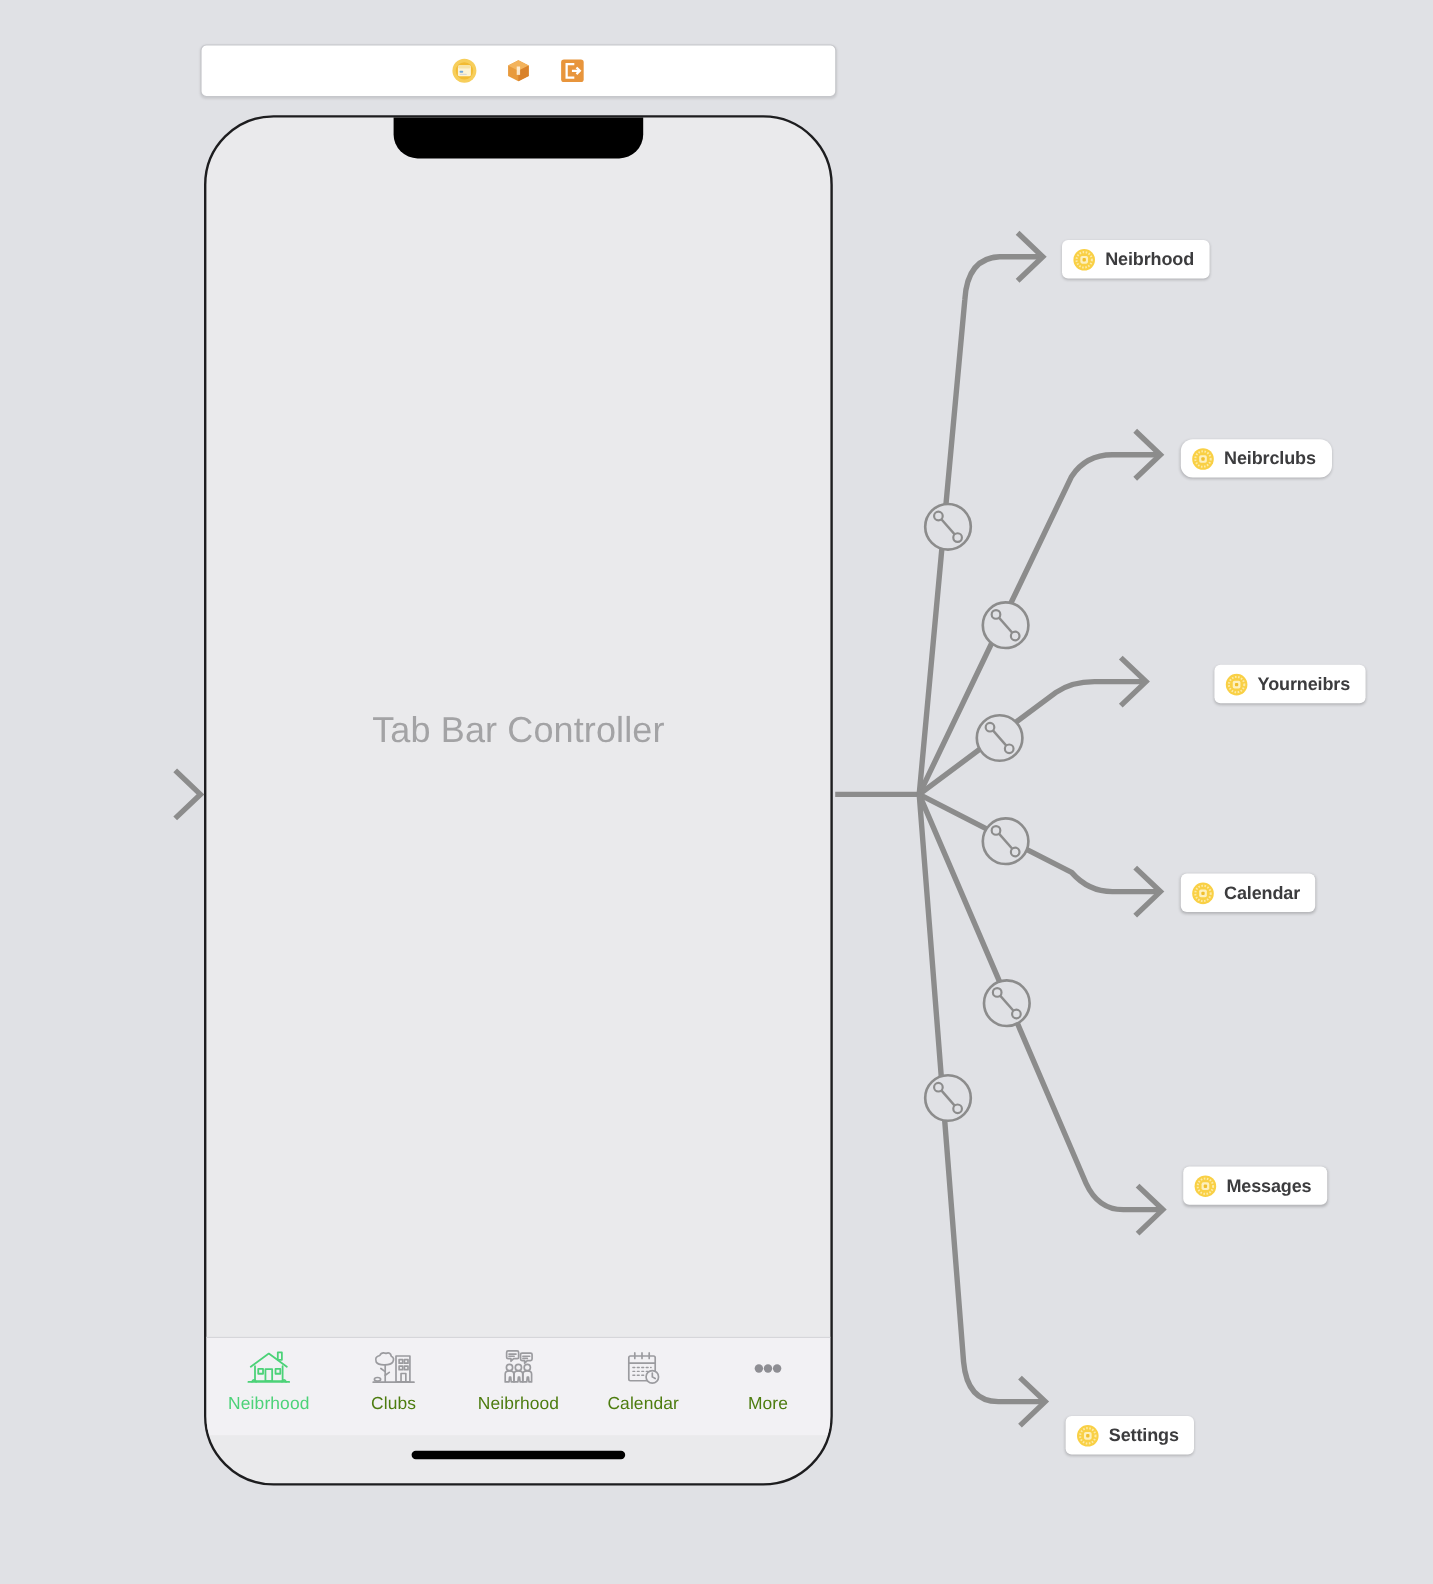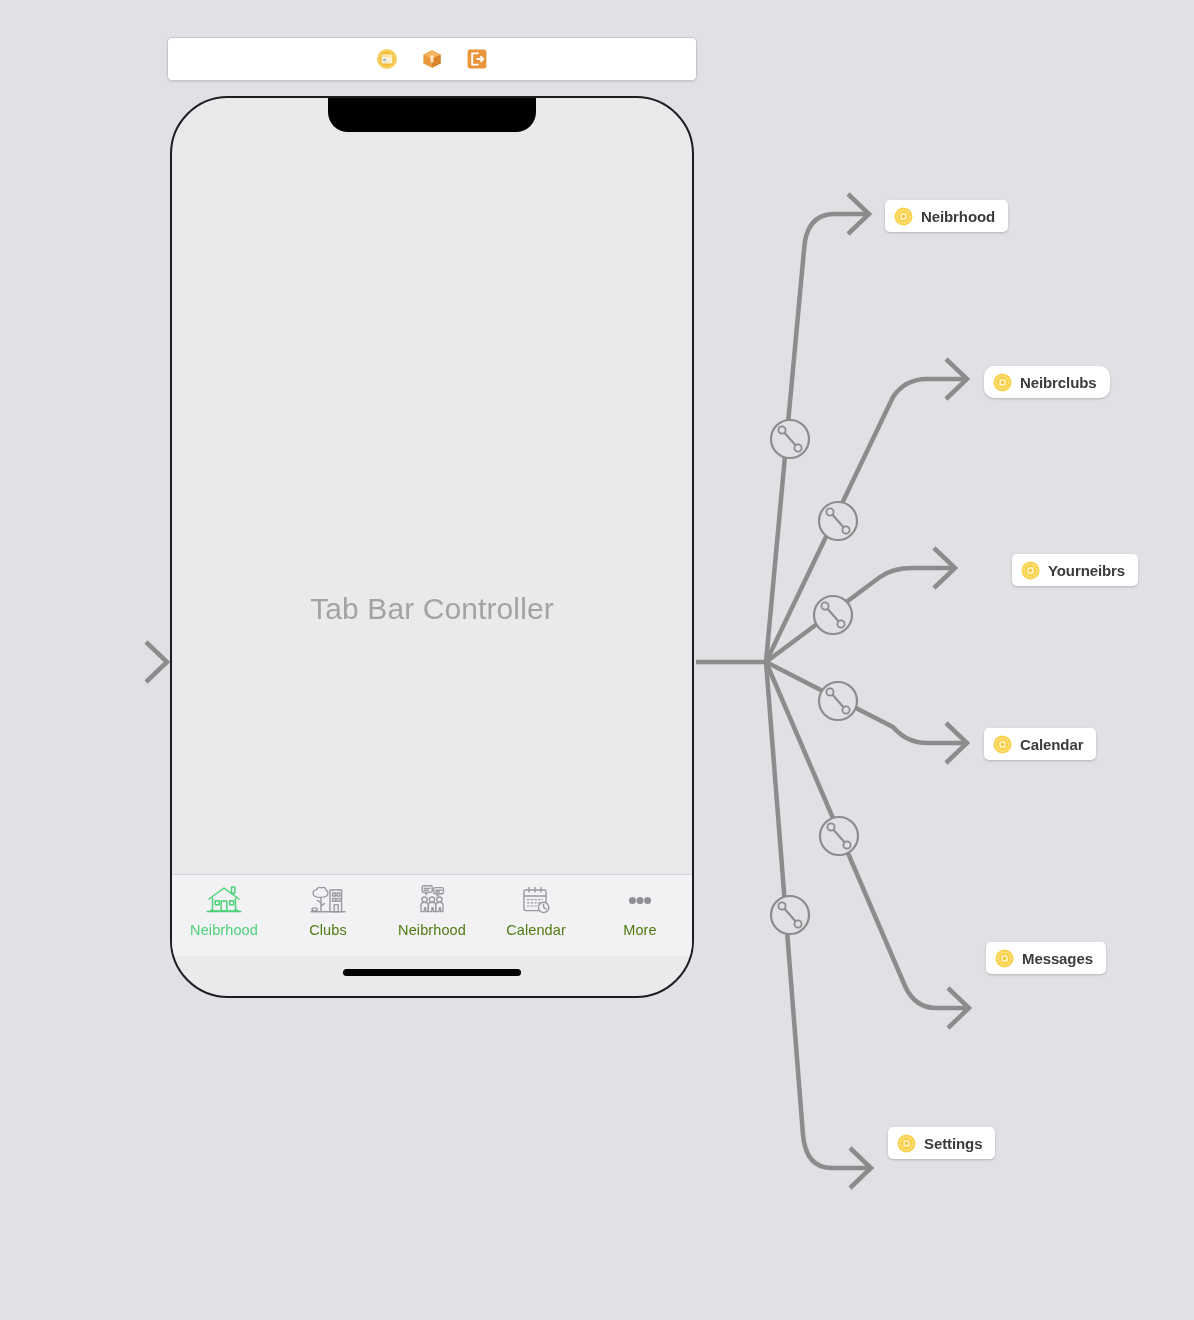--- a/index.html
+++ b/index.html
@@ -39,21 +39,21 @@
     height: 22px;
     display: block;
   }
 
   
   .phone {
     position: absolute;
     left: 170px;
     top: 96px;
     width: 524px;
-    height: 902px;
+    height: 1142px;
     border: 2px solid #1d1d1f;
     border-radius: 58px;
     background: #eaeaec;
     box-sizing: border-box;
     overflow: hidden;
   }
   .notch {
     position: absolute;
     left: 50%;
     transform: translateX(-50%);
@@ -447,33 +447,33 @@
       <svg viewBox="0 0 19 19" width="19" height="19">
         <circle cx="9.5" cy="9.5" r="9" fill="#f9d045"></circle>
         <circle cx="9.5" cy="9.5" r="6.4" fill="none" stroke="#fdeaa6" stroke-width="1.7" stroke-dasharray="1.3 1.3"></circle>
         <rect x="6.3" y="6.3" width="6.4" height="6.4" rx="1.5" fill="#fdf0bd"></rect>
         <rect x="8.1" y="8.1" width="2.8" height="2.8" rx="0.8" fill="#f0bf2e"></rect>
       </svg>
     </span>
     <span class="pill-label">Calendar</span>
   </div>
 
-  <div class="pill" style="left:986px; top:942px;align-items:center;">
+  <div class="pill" style="left:986px; top:972px;align-items:center;">
     <span class="pill-ico">
       <svg viewBox="0 0 19 19" width="19" height="19">
         <circle cx="9.5" cy="9.5" r="9" fill="#f9d045"></circle>
         <circle cx="9.5" cy="9.5" r="6.4" fill="none" stroke="#fdeaa6" stroke-width="1.7" stroke-dasharray="1.3 1.3"></circle>
         <rect x="6.3" y="6.3" width="6.4" height="6.4" rx="1.5" fill="#fdf0bd"></rect>
         <rect x="8.1" y="8.1" width="2.8" height="2.8" rx="0.8" fill="#f0bf2e"></rect>
       </svg>
     </span>
     <span class="pill-label">Messages</span>
   </div>
 
-  <div class="pill" style="left:888px; top:1127px;">
+  <div class="pill" style="left:888px; top:1180px;">
     <span class="pill-ico">
       <svg viewBox="0 0 19 19" width="19" height="19">
         <circle cx="9.5" cy="9.5" r="9" fill="#f9d045"></circle>
         <circle cx="9.5" cy="9.5" r="6.4" fill="none" stroke="#fdeaa6" stroke-width="1.7" stroke-dasharray="1.3 1.3"></circle>
         <rect x="6.3" y="6.3" width="6.4" height="6.4" rx="1.5" fill="#fdf0bd"></rect>
         <rect x="8.1" y="8.1" width="2.8" height="2.8" rx="0.8" fill="#f0bf2e"></rect>
       </svg>
     </span>
     <span class="pill-label">Settings</span>
   </div>

